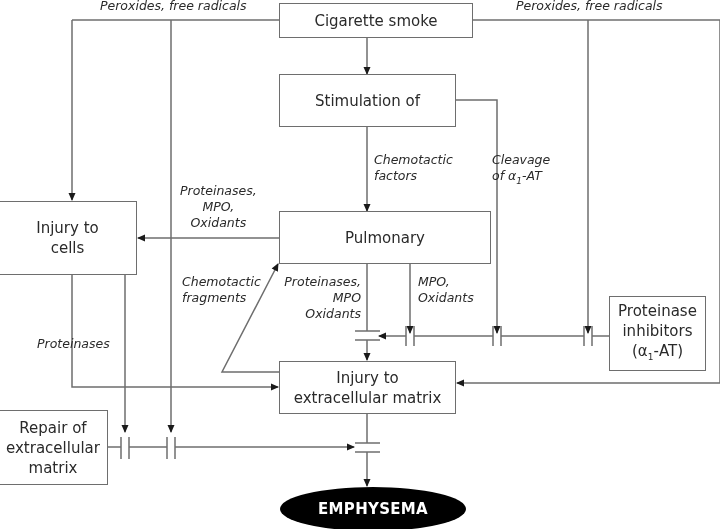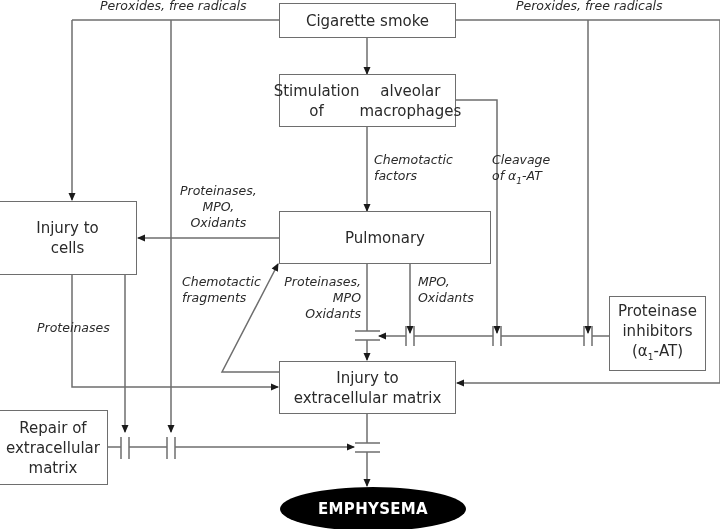--- a/index.html
+++ b/index.html
@@ -98,27 +98,26 @@
       <line x1="167" y1="437" x2="167" y2="459"></line>
       <line x1="175" y1="437" x2="175" y2="459"></line>
     </g>
     <g>
       <line x1="355" y1="443" x2="380" y2="443"></line>
       <line x1="355" y1="452" x2="380" y2="452"></line>
     </g>
   </g>
 </svg>
 
-<div class="box" style="left:279px;top:3px;width:177px;height:35px;">
+<div class="box" style="left:279px;top:3px;width:194px;height:35px;">
   <span>Cigarette smoke</span>
 </div>
 
 <div class="box" style="left:279px;top:74px;width:177px;height:53px;flex-direction:row;">
   <span>Stimulation of</span>
-  <span>alveolar macrophages</span>
 </div>
 
 <div class="box" style="left:279px;top:211px;width:212px;height:53px;flex-direction:column;">
   <span>Pulmonary</span>
 </div>
 
 <div class="box" style="left:-2px;top:201px;width:139px;height:74px;flex-direction:column;">
   <span>Injury to</span>
   <span>cells</span>
 </div>
@@ -172,13 +171,13 @@
   <div>Proteinases,</div>
   <div>MPO</div>
   <div>Oxidants</div>
 </div>
 
 <div class="lbl" style="left:418px;top:274px;">
   <div>MPO,</div>
   <div>Oxidants</div>
 </div>
 
-<div class="lbl" style="left:37px;top:320px;">Proteinases</div>
+<div class="lbl" style="left:37px;top:336px;">Proteinases</div>
 
 </body></html>

